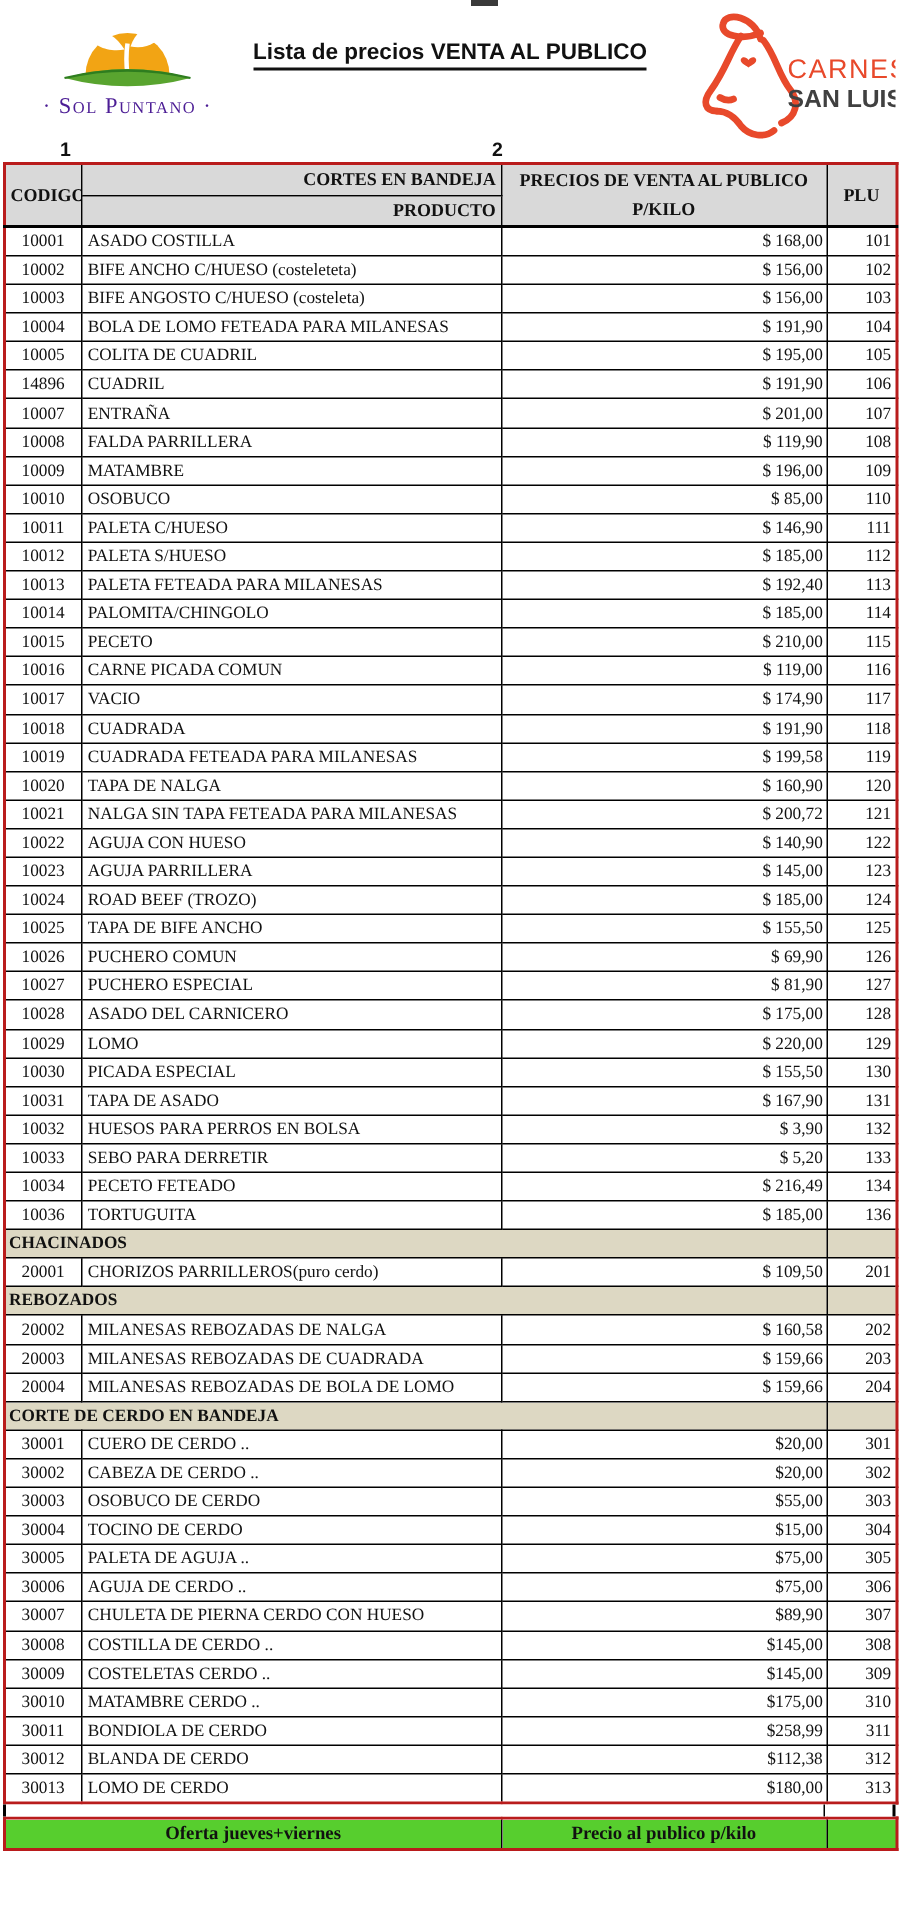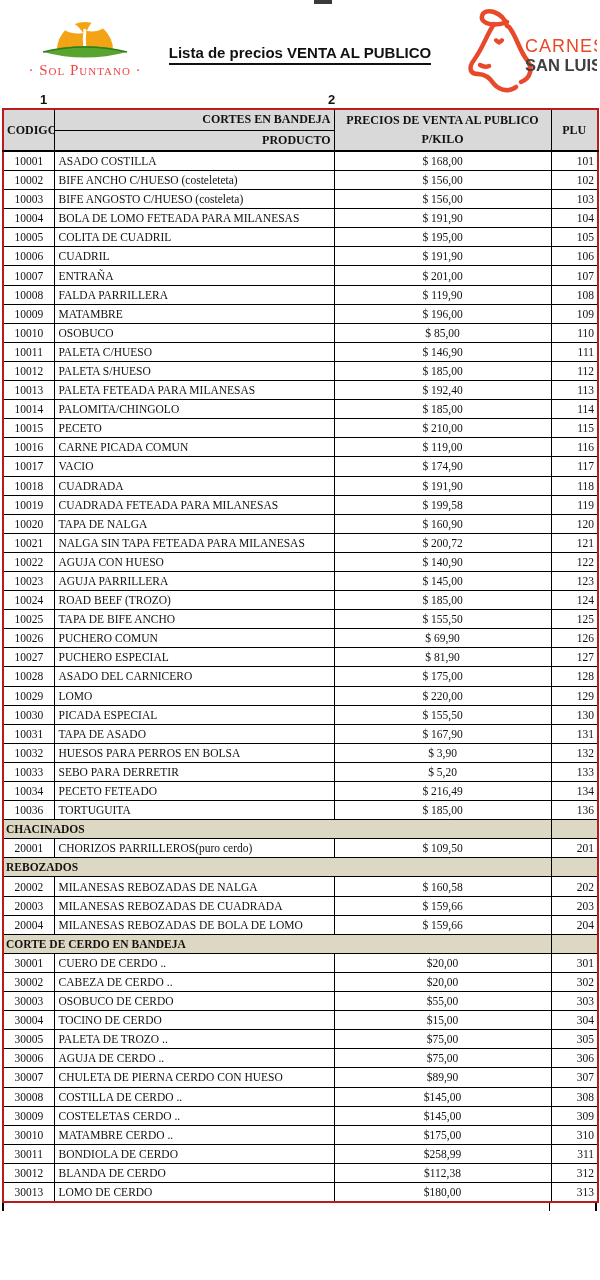--- a/index.html
+++ b/index.html
@@ -3,22 +3,22 @@
 <meta charset="utf-8">
 <style>
   html,body{margin:0;padding:0;background:#fff;}
   .page{position:relative;width:600px;height:1280px;background:#ffffff;overflow:hidden;
         font-family:"Liberation Sans",sans-serif;color:#111;}
 
   
   .top-mark{position:absolute;background:#3a3a3a;}
   .brand-left{position:absolute;left:22px;top:6px;width:126px;text-align:center;}
   .brand-left-label{font-family:"Liberation Serif",serif;font-variant:small-caps;
-        font-size:15px;letter-spacing:1px;color:#ef4444;margin-top:-2px;white-space:nowrap;}
-  .doc-title-wrap{position:absolute;left:155px;top:44px;width:290px;text-align:center;}
+        font-size:15px;letter-spacing:1px;color:#4c1d95;margin-top:-2px;white-space:nowrap;}
+  .doc-title-wrap{position:absolute;left:155px;top:26px;width:290px;text-align:center;}
   .doc-title{display:inline-block;font-size:15px;font-weight:bold;color:#111;
         border-bottom:2px solid #111;padding-bottom:2px;white-space:nowrap;}
   .brand-right{position:absolute;right:3px;top:2px;width:148px;height:94px;}
 
   
   .page-marker{position:absolute;top:92px;font-size:13px;font-weight:bold;color:#111;}
   .marker-1{left:40px;}
   .marker-2{left:328px;}
 
   
@@ -30,21 +30,21 @@
   thead td{background:#D9D9D9;font-weight:bold;font-size:12px;text-align:center;
         height:21px;padding:0 3px;}
   thead{border-bottom:2px solid #000;}
   .h-prod{text-align:right;}
   .h-price div{line-height:1.55;}
 
   tbody tr{height:19.1px;}
   tbody td{font-size:11.5px;padding:0 2px;line-height:18px;}
   .c-codigo{text-align:center;}
   .c-producto{text-align:left;padding-left:4px;margin-left:42px;}
-  .c-precio{text-align:center;}
+  .c-precio{text-align:right;}
   .c-plu{text-align:right;padding-right:3px;}
 
   .section-row td{background:#DDD8C3;font-weight:bold;font-size:11.5px;}
 
   .table-gap{position:relative;height:8px;width:595px;box-sizing:border-box;
         border-left:2px solid #000;border-right:2px solid #000;background:#fff;}
   .gap-plu-line{position:absolute;right:45px;top:0;bottom:0;width:1px;background:#000;}
 
   .offer-head td{background:#57CE2E;font-weight:bold;font-size:12.5px;text-align:center;height:21px;}
 </style>
@@ -137,21 +137,21 @@
             <td class="c-precio">$ 191,90</td>
             <td class="c-plu">104</td>
           </tr>
           <tr>
             <td class="c-codigo">10005</td>
             <td class="c-producto">COLITA DE CUADRIL</td>
             <td class="c-precio">$ 195,00</td>
             <td class="c-plu">105</td>
           </tr>
           <tr>
-            <td class="c-codigo">10006</td>
+            <td class="c-codigo">14896</td>
             <td class="c-producto">CUADRIL</td>
             <td class="c-precio">$ 191,90</td>
             <td class="c-plu">106</td>
           </tr>
           <tr>
             <td class="c-codigo">10007</td>
             <td class="c-producto">ENTRAÑA</td>
             <td class="c-precio">$ 201,00</td>
             <td class="c-plu">107</td>
           </tr>
@@ -378,21 +378,21 @@
             <td class="c-plu">303</td>
           </tr>
           <tr>
             <td class="c-codigo">30004</td>
             <td class="c-producto">TOCINO DE CERDO</td>
             <td class="c-precio">$15,00</td>
             <td class="c-plu">304</td>
           </tr>
           <tr>
             <td class="c-codigo">30005</td>
-            <td class="c-producto">PALETA DE TROZO ..</td>
+            <td class="c-producto">PALETA DE AGUJA ..</td>
             <td class="c-precio">$75,00</td>
             <td class="c-plu">305</td>
           </tr>
           <tr>
             <td class="c-codigo">30006</td>
             <td class="c-producto">AGUJA DE CERDO ..</td>
             <td class="c-precio">$75,00</td>
             <td class="c-plu">306</td>
           </tr>
           <tr>
@@ -445,17 +445,22 @@
     </div>
 
     <table class="offer-table">
       <colgroup>
           <col style="width:51px">
           <col style="width:280px">
           <col style="width:217px">
           <col style="width:47px">
         </colgroup>
       <tbody>
+        <tr class="offer-head">
+          <td colspan="2">Oferta jueves+viernes</td>
+          <td>Precio al publico p/kilo</td>
+          <td></td>
+        </tr>
         </tbody>
     </table>
 
   </div>
 </div>
 
 </body></html>

